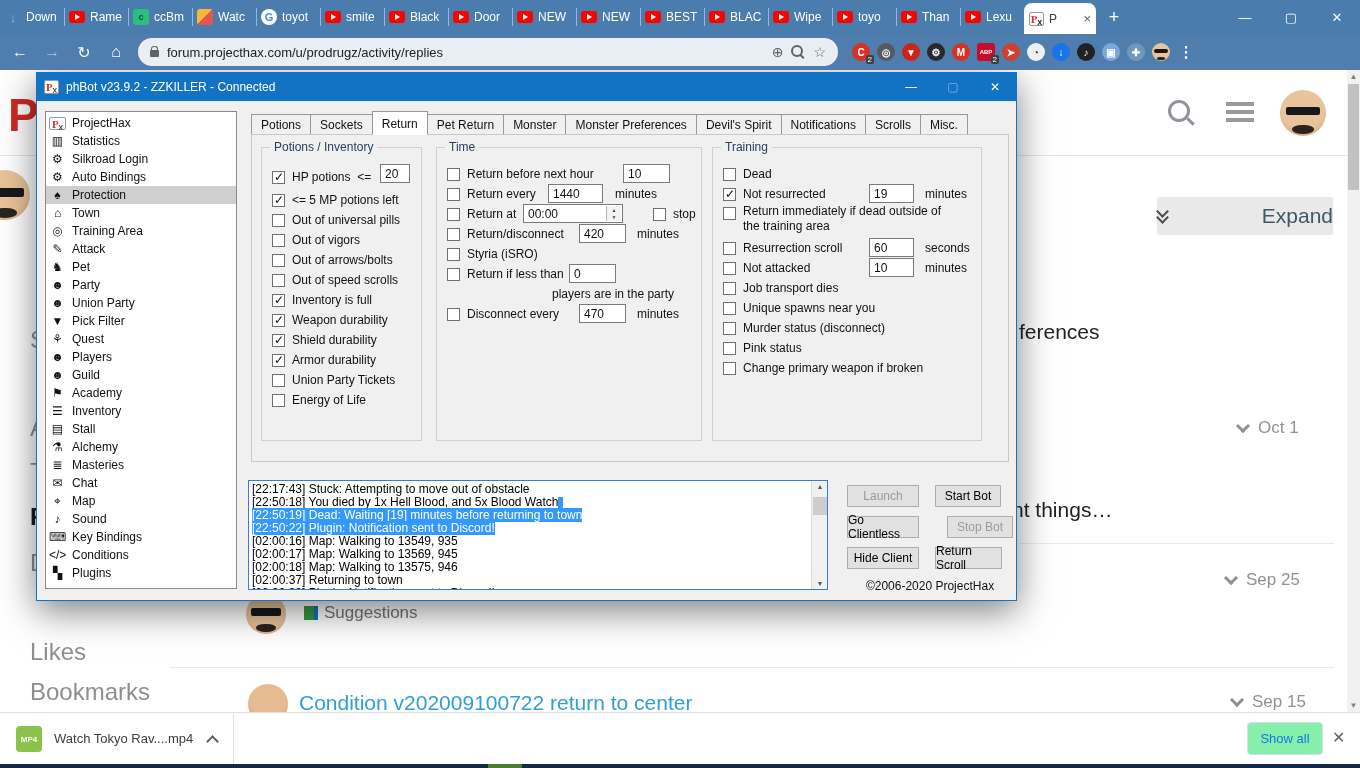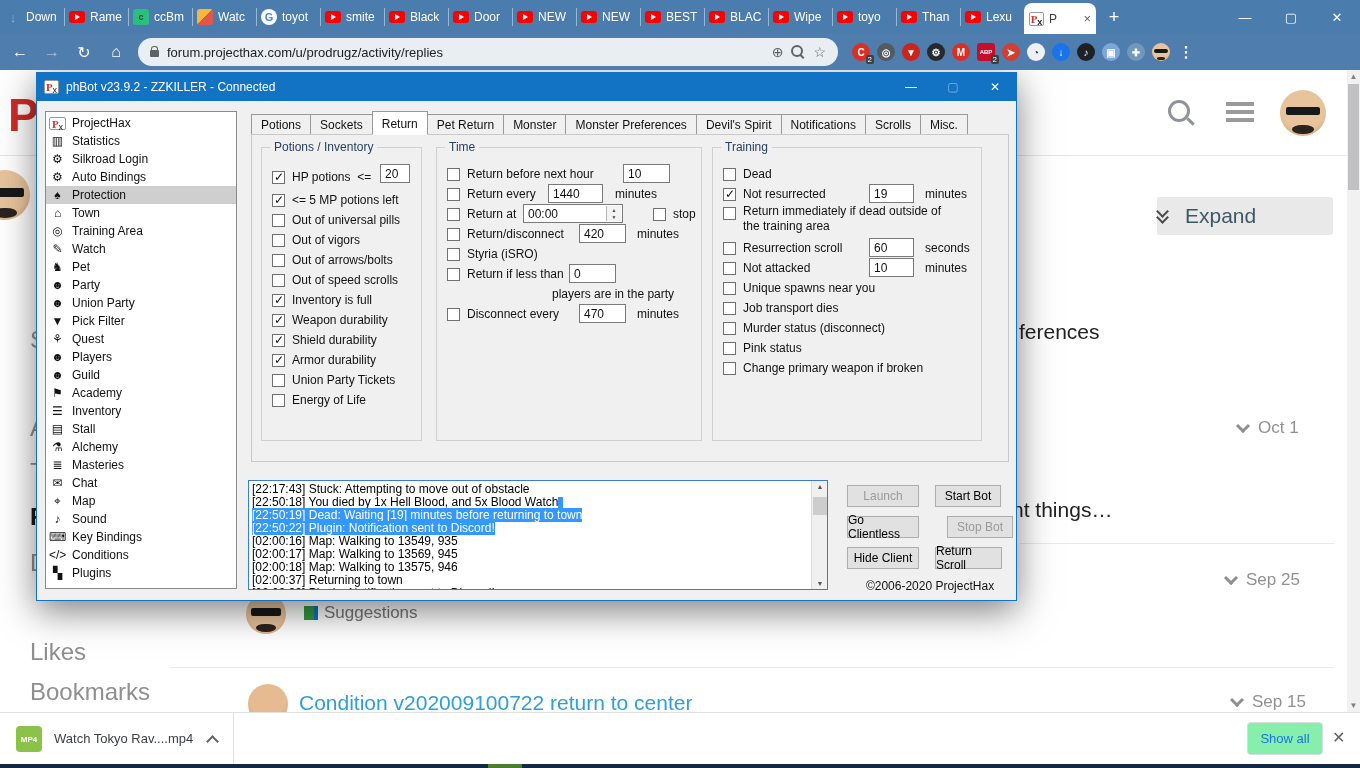--- a/index.html
+++ b/index.html
@@ -54,21 +54,21 @@
   
   #page{position:absolute;left:0;top:70px;width:1360px;height:698px;background:#fff;z-index:5}
   #fheader{position:absolute;left:0;top:0;width:1360px;height:86px;background:#fff;border-bottom:1px solid #e6e6e6}
   #flogo{position:absolute;left:8px;top:18px;font-size:46px;font-weight:bold;color:#cf2b24;font-family:"Liberation Sans",sans-serif}
   #fsearch{position:absolute;left:1168px;top:30px;width:26px;height:26px;color:#8f9399}
   #fsearch::before{content:"";position:absolute;width:16px;height:16px;border:3px solid currentColor;border-radius:50%;left:0;top:0}
   #fsearch::after{content:"";position:absolute;width:3px;height:9px;background:currentColor;transform:rotate(-45deg);right:2px;bottom:0}
   #fmenu{position:absolute;left:1226px;top:32px;width:28px;height:4px;background:#9a9a9a;box-shadow:0 8px 0 #9a9a9a,0 16px 0 #9a9a9a}
   #favatar{position:absolute;left:1280px;top:20px;width:46px;height:46px}
   #profile-avatar-sliver{position:absolute;left:-20px;top:100px;width:50px;height:50px}
-  #expandbtn{position:absolute;left:1157px;top:127px;width:176px;height:38px;background:#e9e9e9;border-radius:3px;display:flex;align-items:center;justify-content:flex-start;gap:14px;color:#3f5866;font-size:21px}
+  #expandbtn{position:absolute;left:1157px;top:127px;width:176px;height:38px;background:#e9e9e9;border-radius:3px;display:flex;align-items:center;justify-content:space-between;gap:14px;color:#3f5866;font-size:21px}
   .dblchv{position:relative;width:14px;height:16px}
   .dblchv i,.dblchv b{position:absolute;left:1px;width:9px;height:9px;border-right:2px solid #4a4a4a;border-bottom:2px solid #4a4a4a;transform:rotate(45deg)}
   .dblchv i{top:-1px}.dblchv b{top:5px}
   .pletter{position:absolute;left:30px;font-size:24px;color:#8f8f8f;z-index:5}
   .pletter.bold{color:#1b1b1b;font-weight:bold}
   #likes{position:absolute;left:30px;top:568px;font-size:24px;color:#8f8f8f}
   #bookmarks{position:absolute;left:30px;top:608px;font-size:24px;color:#8f8f8f}
   .snippet{position:absolute;font-size:21px;color:#222}
   #snip1{left:1019px;top:250px}
   #snip2{left:1012px;top:428px}
@@ -343,21 +343,21 @@
       <div class="srow">
         <span class="sic">⌂</span>
         <span class="slabel">Town</span>
       </div>
       <div class="srow">
         <span class="sic">◎</span>
         <span class="slabel">Training Area</span>
       </div>
       <div class="srow">
         <span class="sic">✎</span>
-        <span class="slabel">Watch</span>
+        <span class="slabel">Attack</span>
       </div>
       <div class="srow">
         <span class="sic">♞</span>
         <span class="slabel">Pet</span>
       </div>
       <div class="srow">
         <span class="sic">☻</span>
         <span class="slabel">Party</span>
       </div>
       <div class="srow">
@@ -565,25 +565,25 @@
             <span class="suf" style="left: 202px;">seconds</span>
           </div>
           <div class="crow">
             <span class="cb"></span>
             <span class="clabel">Not attacked</span>
             <span class="tin" style="left: 146px; width: 45px;">10</span>
             <span class="suf" style="left: 202px;">minutes</span>
           </div>
           <div class="crow">
             <span class="cb"></span>
+            <span class="clabel">Job transport dies</span>
+          </div>
+          <div class="crow">
+            <span class="cb"></span>
             <span class="clabel">Unique spawns near you</span>
-          </div>
-          <div class="crow">
-            <span class="cb"></span>
-            <span class="clabel">Job transport dies</span>
           </div>
           <div class="crow">
             <span class="cb"></span>
             <span class="clabel">Murder status (disconnect)</span>
           </div>
           <div class="crow">
             <span class="cb"></span>
             <span class="clabel">Pink status</span>
           </div>
           <div class="crow">

